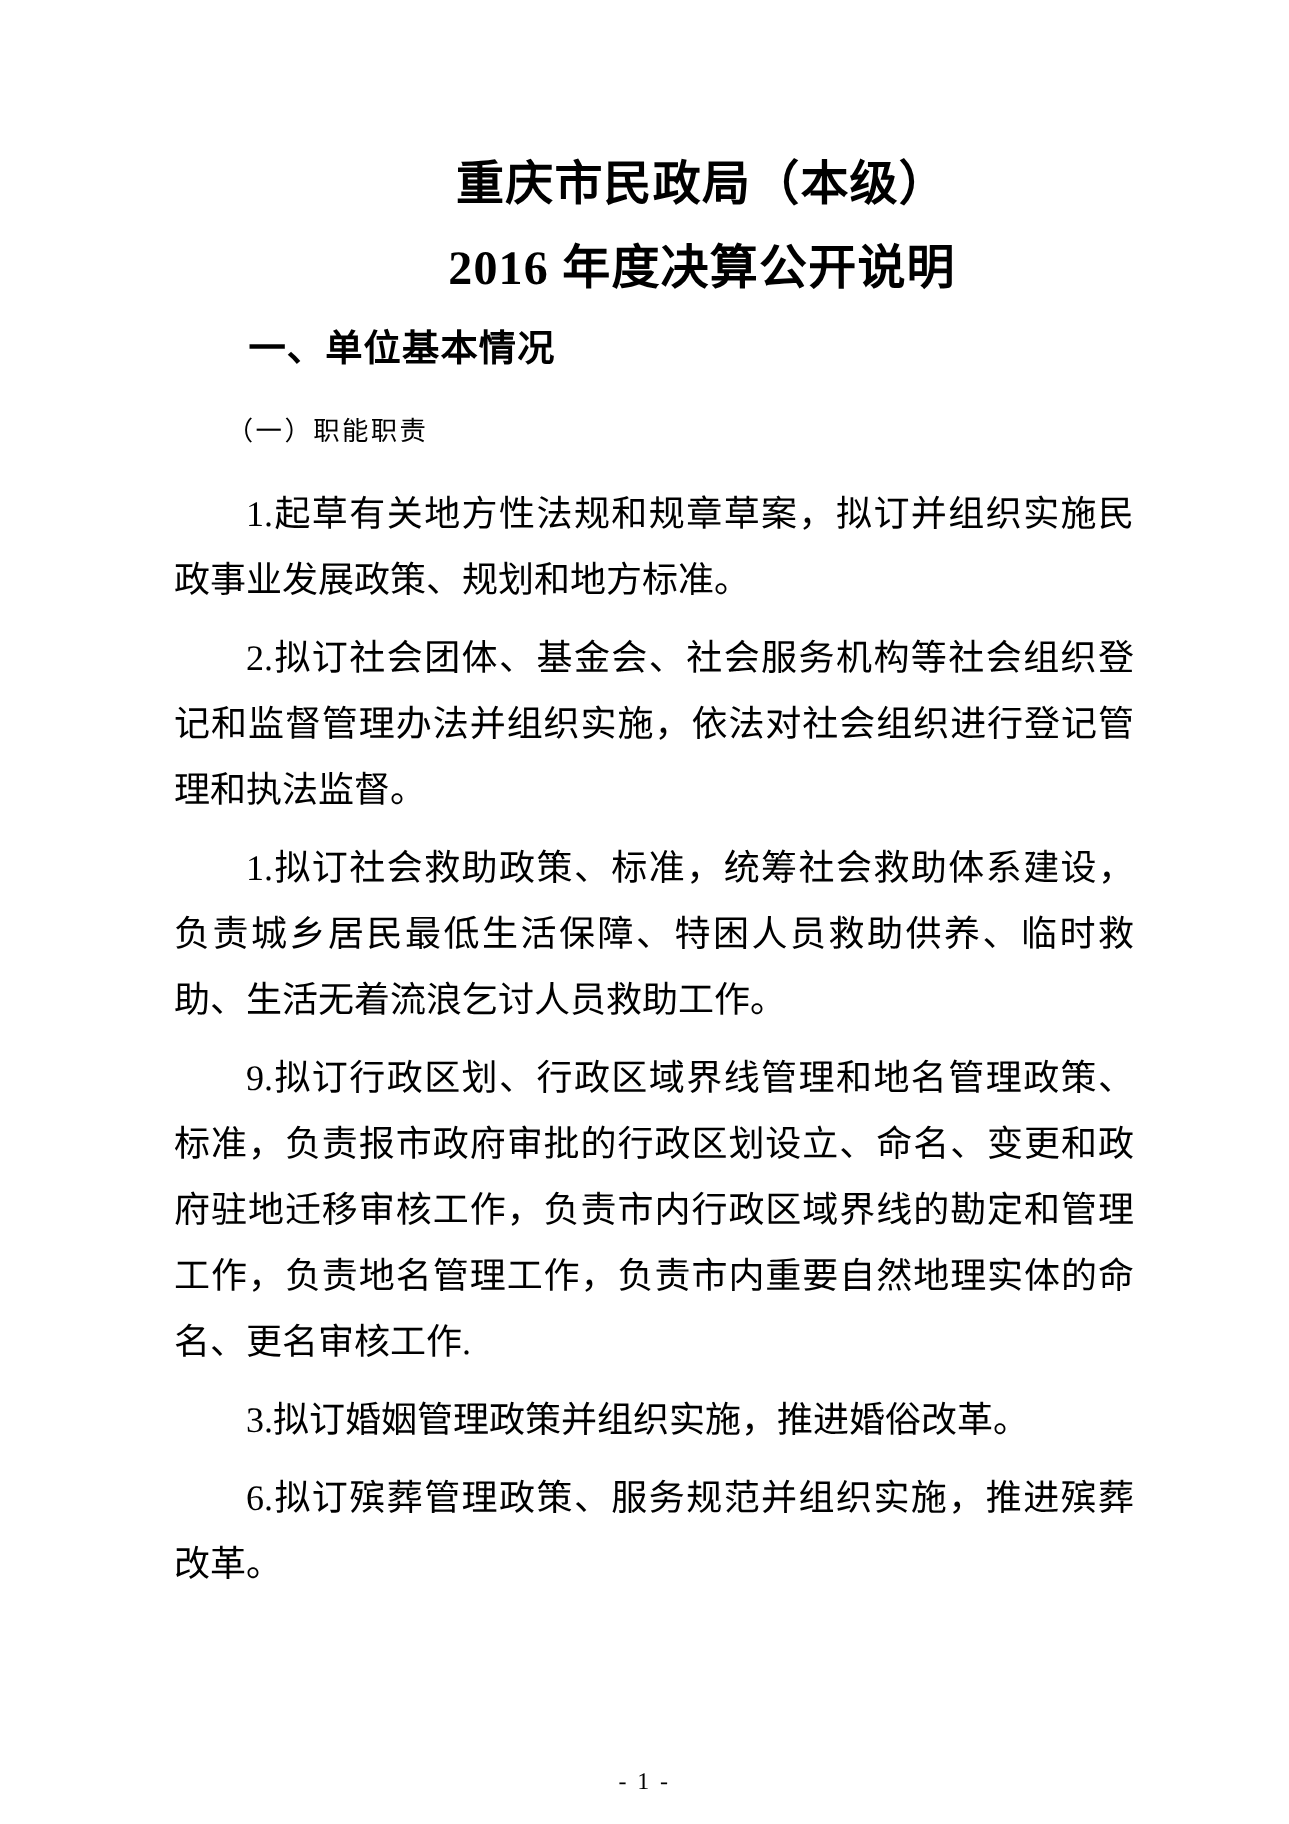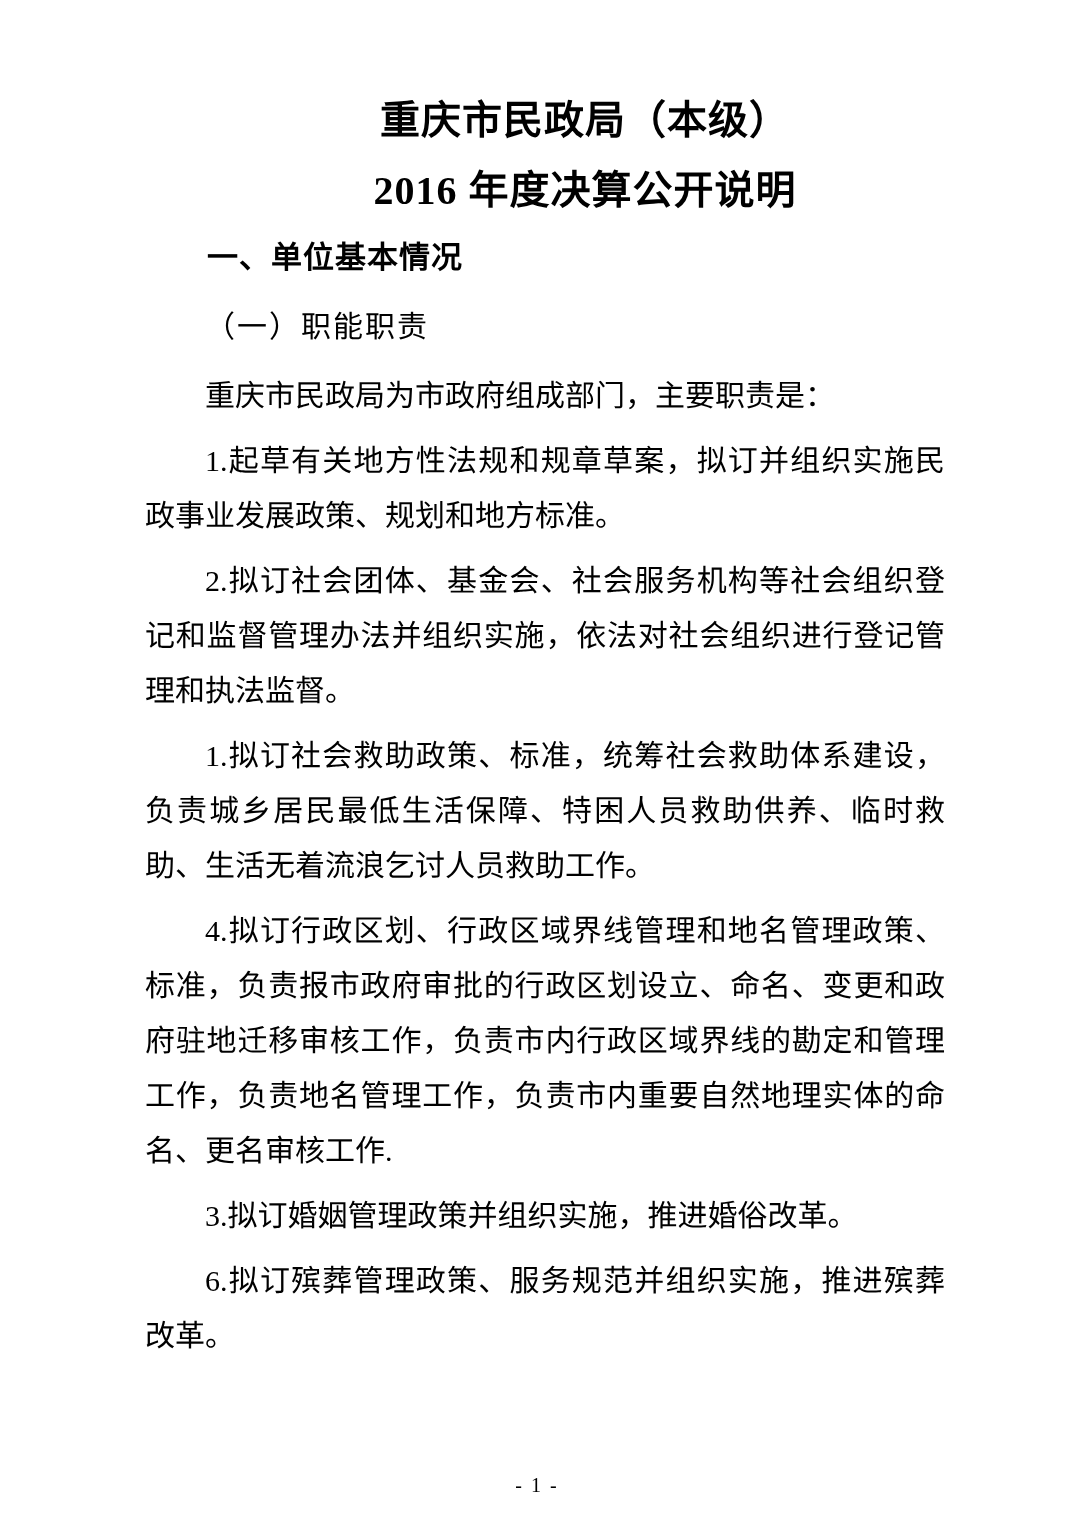--- a/index.html
+++ b/index.html
@@ -8,21 +8,21 @@
     background: #ffffff;
   }
   .page {
     position: relative;
     width: 1074px;
     height: 1520px;
     margin: 0 auto;
     background: #ffffff;
     color: #000000;
     box-sizing: border-box;
-    padding: 86px 129px 0 145px;
+    padding: 119px 129px 0 145px;
     overflow: hidden;
     font-family: "Liberation Serif", "DejaVu Serif", serif;
   }
   .doc-title {
     margin: 0;
     font-family: "Liberation Serif", "DejaVu Serif", serif;
     font-weight: bold;
     font-size: 40px;
     line-height: 70px;
     text-align: center;
@@ -38,21 +38,21 @@
     font-weight: bold;
     font-size: 31px;
     line-height: 36px;
     text-indent: 2em;
     letter-spacing: 1px;
   }
   .subsection-heading {
     margin: 33px 0 0 0;
     font-family: Liberation Sans, sans-serif;
     font-weight: normal;
-    font-size: 30px;
+    font-size: 22px;
     line-height: 36px;
     text-indent: 2em;
     letter-spacing: 2px;
   }
   .body-block {
     margin-top: 23px;
   }
   .body-para {
     margin: 0 0 10px 0;
     font-size: 30px;
@@ -82,24 +82,23 @@
   <h1 class="doc-title">
     <span class="title-line">重庆市民政局（本级）</span>
     <span class="title-line">2016 年度决算公开说明</span>
   </h1>
 
   <h2 class="section-heading">一、单位基本情况</h2>
 
   <h3 class="subsection-heading">（一）职能职责</h3>
 
   <div class="body-block">
-    <p class="body-para">重庆市民政局为市政府组成部门，主要职责是：</p>
     <p class="body-para">1.起草有关地方性法规和规章草案，拟订并组织实施民政事业发展政策、规划和地方标准。</p>
     <p class="body-para">2.拟订社会团体、基金会、社会服务机构等社会组织登记和监督管理办法并组织实施，依法对社会组织进行登记管理和执法监督。</p>
     <p class="body-para">1.拟订社会救助政策、标准，统筹社会救助体系建设，负责城乡居民最低生活保障、特困人员救助供养、临时救助、生活无着流浪乞讨人员救助工作。</p>
-    <p class="body-para">4.拟订行政区划、行政区域界线管理和地名管理政策、标准，负责报市政府审批的行政区划设立、命名、变更和政府驻地迁移审核工作，负责市内行政区域界线的勘定和管理工作，负责地名管理工作，负责市内重要自然地理实体的命名、更名审核工作.</p>
+    <p class="body-para">9.拟订行政区划、行政区域界线管理和地名管理政策、标准，负责报市政府审批的行政区划设立、命名、变更和政府驻地迁移审核工作，负责市内行政区域界线的勘定和管理工作，负责地名管理工作，负责市内重要自然地理实体的命名、更名审核工作.</p>
     <p class="body-para">3.拟订婚姻管理政策并组织实施，推进婚俗改革。</p>
     <p class="body-para">6.拟订殡葬管理政策、服务规范并组织实施，推进殡葬改革。</p>
   </div>
 
   <div class="page-footer">- 1 -</div>
 
 </div>
 
 </body></html>

